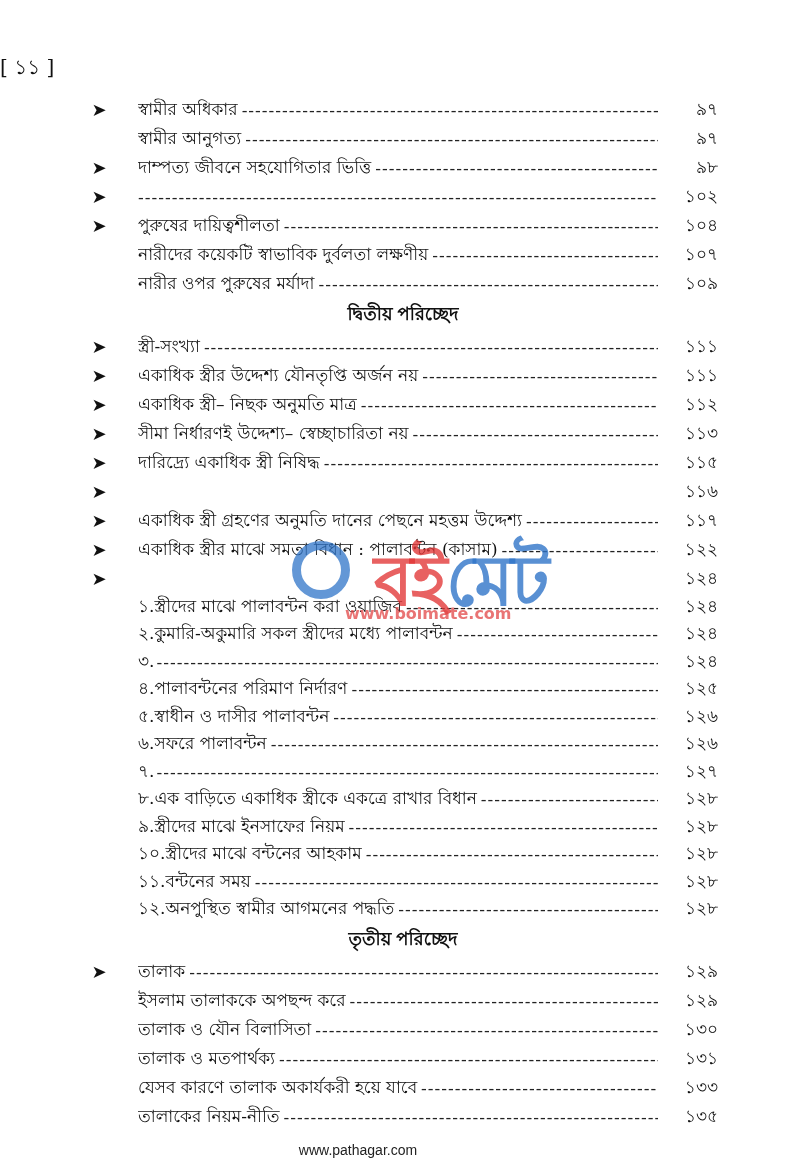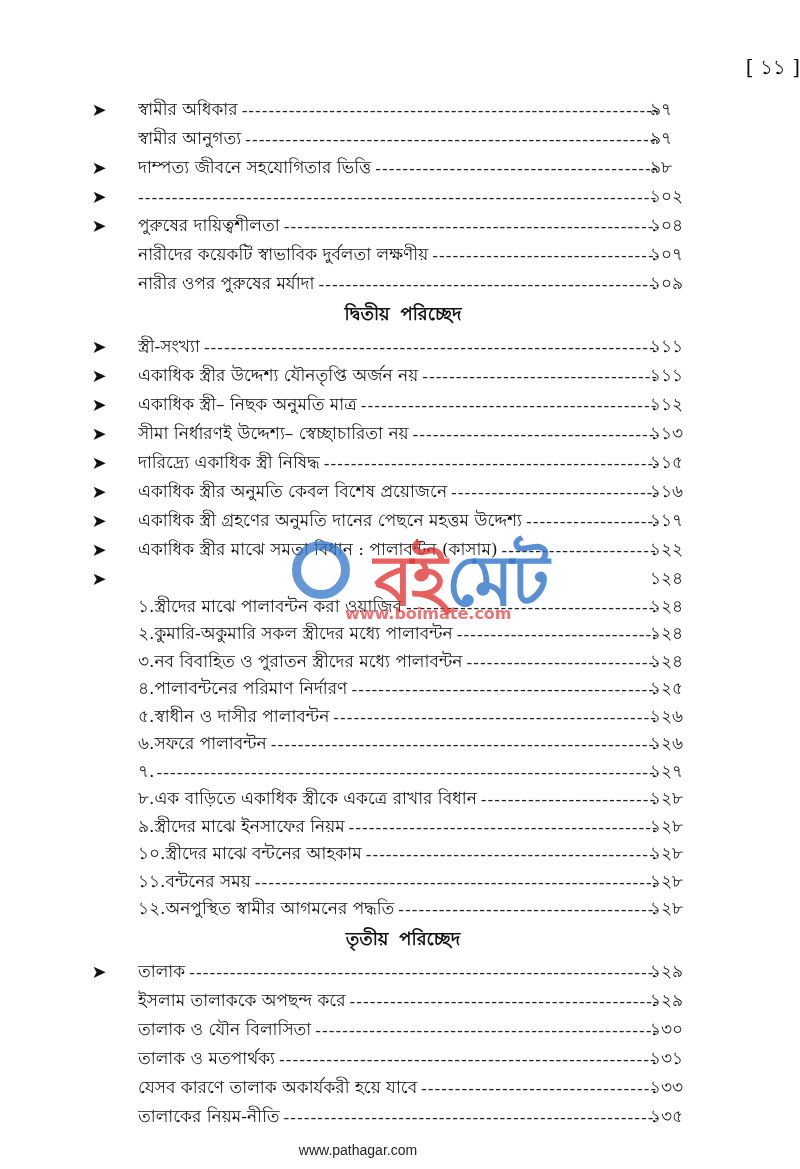--- a/index.html
+++ b/index.html
@@ -2,21 +2,21 @@
 <html><head>
 <meta charset="utf-8">
 <style>
   html, body { margin: 0; padding: 0; }
   body {
     width: 800px; height: 1169px; background: #ffffff; position: relative;
     overflow: hidden; color: #111;
     font-family: "DejaVu Sans", sans-serif;
   }
   .page-number {
-    position: absolute; top: 52px; left: 0; width: 800px; text-align: right;
+    position: absolute; top: 52px; left: 0; width: 800px; text-align: left;
     font-size: 20px; font-family: "DejaVu Serif", serif;
   }
   .toc {
     position: absolute; left: 88px; top: 95px; width: 630px;
   }
   .row {
     position: relative; height: 29px; display: flex; align-items: center;
     font-size: 17px; font-family: "DejaVu Serif", serif; white-space: nowrap;
   }
   .row.sub { height: 27.5px; }
@@ -29,25 +29,25 @@
   .row.sub .entry { left: 50px; }
   .num { display: inline-block; width: 30px; }
   .title { flex: 0 0 auto; padding-right: 4px; }
   .leader {
     flex: 1 1 auto; overflow: hidden; letter-spacing: 1px; color: #222;
   }
   .leader::before {
     content: "------------------------------------------------------------------------------------------------------------------------";
   }
   .page {
-    position: absolute; right: 16px; width: 52px; 
+    position: absolute; right: 0; width: 52px; text-align: right;
   }
   .section-heading {
     height: 34px; display: flex; align-items: center; justify-content: center;
-    font-size: 18px; font-weight: bold; font-family: Liberation Mono, monospace;
+    font-size: 18px; font-weight: bold; font-family: Liberation Sans, sans-serif;
   }
   .watermark-logo {
     position: absolute; left: 292px; top: 533px; width: 220px; height: 70px; pointer-events: none;
   }
   .watermark-logo .ring {
     position: absolute; left: 0; top: 8px; width: 58px; height: 58px; border-radius: 50%;
     border: 9px solid rgba(47,116,200,0.75); box-sizing: border-box;
   }
   .watermark-logo .word {
     position: absolute; left: 56px; top: -6px; font-size: 70px; font-weight: bold;
@@ -160,24 +160,20 @@
     <div class="row">
       <span class="marker">➤</span>
       <span class="entry">
         <span class="title">দারিদ্র্যে একাধিক স্ত্রী নিষিদ্ধ</span>
         <span class="leader"></span>
       </span>
       <span class="page">১১৫</span>
     </div>
     <div class="row">
       <span class="marker">➤</span>
-      <span class="entry">
-        <span class="title">একাধিক স্ত্রীর অনুমতি কেবল বিশেষ প্রয়োজনে</span>
-        <span class="leader"></span>
-      </span>
       <span class="page">১১৬</span>
     </div>
     <div class="row">
       <span class="marker">➤</span>
       <span class="entry">
         <span class="title">একাধিক স্ত্রী গ্রহণের অনুমতি দানের পেছনে মহত্তম উদ্দেশ্য</span>
         <span class="leader"></span>
       </span>
       <span class="page">১১৭</span>
     </div>
@@ -208,21 +204,20 @@
         <span class="num">২.</span>
         <span class="title">কুমারি-অকুমারি সকল স্ত্রীদের মধ্যে পালাবন্টন</span>
         <span class="leader"></span>
       </span>
       <span class="page">১২৪</span>
     </div>
     <div class="row sub">
       <span class="marker"></span>
       <span class="entry">
         <span class="num">৩.</span>
-        <span class="title">নব বিবাহিত ও পুরাতন স্ত্রীদের মধ্যে পালাবন্টন</span>
         <span class="leader"></span>
       </span>
       <span class="page">১২৪</span>
     </div>
     <div class="row sub">
       <span class="marker"></span>
       <span class="entry">
         <span class="num">৪.</span>
         <span class="title">পালাবন্টনের পরিমাণ নির্দারণ</span>
         <span class="leader"></span>

